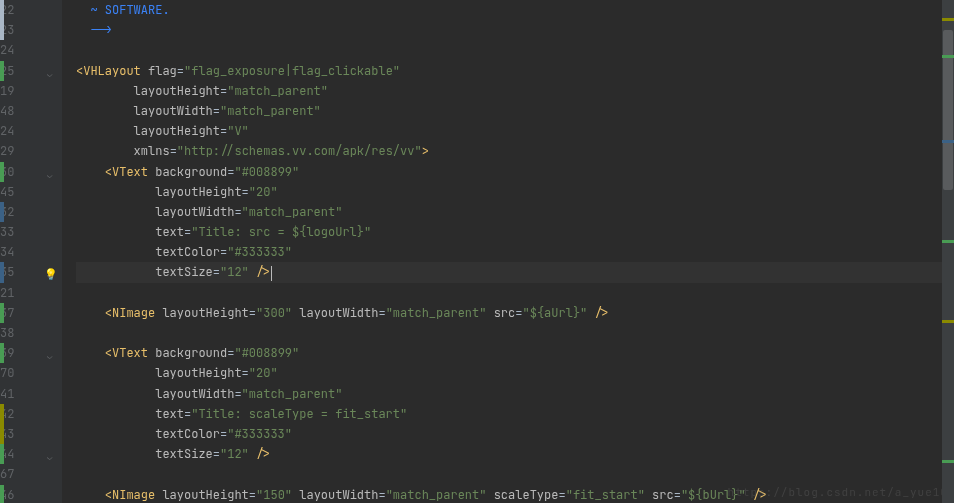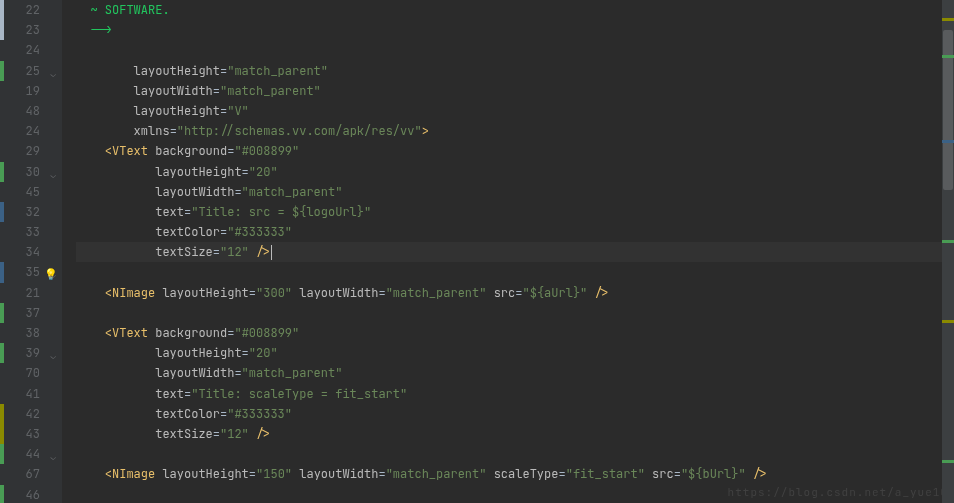--- a/index.html
+++ b/index.html
@@ -1,30 +1,30 @@
 <!DOCTYPE html>
 <html><head>
 <meta charset="utf-8">
 <style>
 * { margin:0; padding:0; box-sizing:border-box; }
 body { background:#2b2b2b; font-family:"JetBrains Mono","Consolas","Monaco",monospace; font-size:12px; color:#a9b7c6; overflow:hidden; width:954px; height:503px; }
 .editor { display:flex; height:503px; }
-.gutter { background:#313335; width:62px; flex-shrink:0; text-align:right; color:#606366; user-select:none; position:relative; }
+.gutter { background:#313335; width:62px; flex-shrink:0; color:#606366; user-select:none; position:relative; }
 .gutter .ln { height:20.2px; line-height:20.2px; padding-right:22px; position:relative; }
 .gutter .bulb { position:absolute; right:4px; top:2px; color:#f2c94c; font-size:11px; }
 .gutter .fold { position:absolute; right:6px; top:3px; width:9px; height:9px; color:#606366; font-size:9px; }
 .gutter .mark { position:absolute; left:0; top:0; width:4px; height:20.2px; }
 .code { flex:1; padding-left:14px; position:relative; }
 .code .row { height:20.2px; line-height:20.2px; white-space:pre; font-family:inherit; position:relative; }
 .row.hl { background:#323232; }
 .caret { display:inline-block; width:1px; height:15px; background:#bbbbbb; vertical-align:middle; margin-left:1px; }
 .c-tag { color:#e8bf6a; }
 .c-attr { color:#bababa; }
 .c-str { color:#6a8759; }
-.c-cmt { color:#22c55e; }
+.c-cmt { color:#3b82f6; }
 .c-punc { color:#a9b7c6; }
 .watermark { position:absolute; right:6px; bottom:4px; color:#5a5a5a; font-size:11px; opacity:.45; letter-spacing:1px; pointer-events:none; }
 .scrollbar { position:absolute; right:0; top:0; width:12px; height:503px; background:#3c3f41; }
 .scrollthumb { position:absolute; right:1px; width:10px; background:#595b5d; border-radius:2px; }
 .sbm { position:absolute; right:0; width:12px; height:3px; }
 </style>
 </head>
 <body>
 
 <div class="editor">
@@ -52,20 +52,21 @@
       <div class="ln">42<span class="mark" style="background: rgb(138, 138, 0);"></span></div>
       <div class="ln">43<span class="mark" style="background: rgb(138, 138, 0);"></span></div>
       <div class="ln">44<span class="mark" style="background: rgb(73, 156, 84);"></span><span class="fold">⌄</span></div>
       <div class="ln">67</div>
       <div class="ln">46<span class="mark" style="background: rgb(73, 156, 84);"></span></div>
     </div>
   <div class="code" id="code">
     <div class="row"><span class="c-cmt">  ~ SOFTWARE.</span></div>
       <div class="row"><span class="c-cmt">  --&gt;</span></div>
       <div class="row"></div>
+      <div class="row"><span class="c-tag">&lt;VHLayout </span><span class="c-attr">flag</span><span class="c-punc">=</span><span class="c-str">"flag_exposure|flag_clickable"</span></div>
       <div class="row"><span>        </span><span class="c-attr">layoutHeight</span><span class="c-punc">=</span><span class="c-str">"match_parent"</span></div>
       <div class="row"><span>        </span><span class="c-attr">layoutWidth</span><span class="c-punc">=</span><span class="c-str">"match_parent"</span></div>
       <div class="row"><span>        </span><span class="c-attr">layoutHeight</span><span class="c-punc">=</span><span class="c-str">"V"</span></div>
       <div class="row"><span>        </span><span class="c-attr">xmlns</span><span class="c-punc">=</span><span class="c-str">"http://schemas.vv.com/apk/res/vv"</span><span class="c-tag">&gt;</span></div>
       <div class="row"><span>    </span><span class="c-tag">&lt;VText </span><span class="c-attr">background</span><span class="c-punc">=</span><span class="c-str">"#008899"</span></div>
       <div class="row"><span>           </span><span class="c-attr">layoutHeight</span><span class="c-punc">=</span><span class="c-str">"20"</span></div>
       <div class="row"><span>           </span><span class="c-attr">layoutWidth</span><span class="c-punc">=</span><span class="c-str">"match_parent"</span></div>
       <div class="row"><span>           </span><span class="c-attr">text</span><span class="c-punc">=</span><span class="c-str">"Title: src = ${logoUrl}"</span></div>
       <div class="row"><span>           </span><span class="c-attr">textColor</span><span class="c-punc">=</span><span class="c-str">"#333333"</span></div>
       <div class="row hl"><span>           </span><span class="c-attr">textSize</span><span class="c-punc">=</span><span class="c-str">"12"</span><span> </span><span class="c-tag">/&gt;</span><span class="caret"></span></div>

